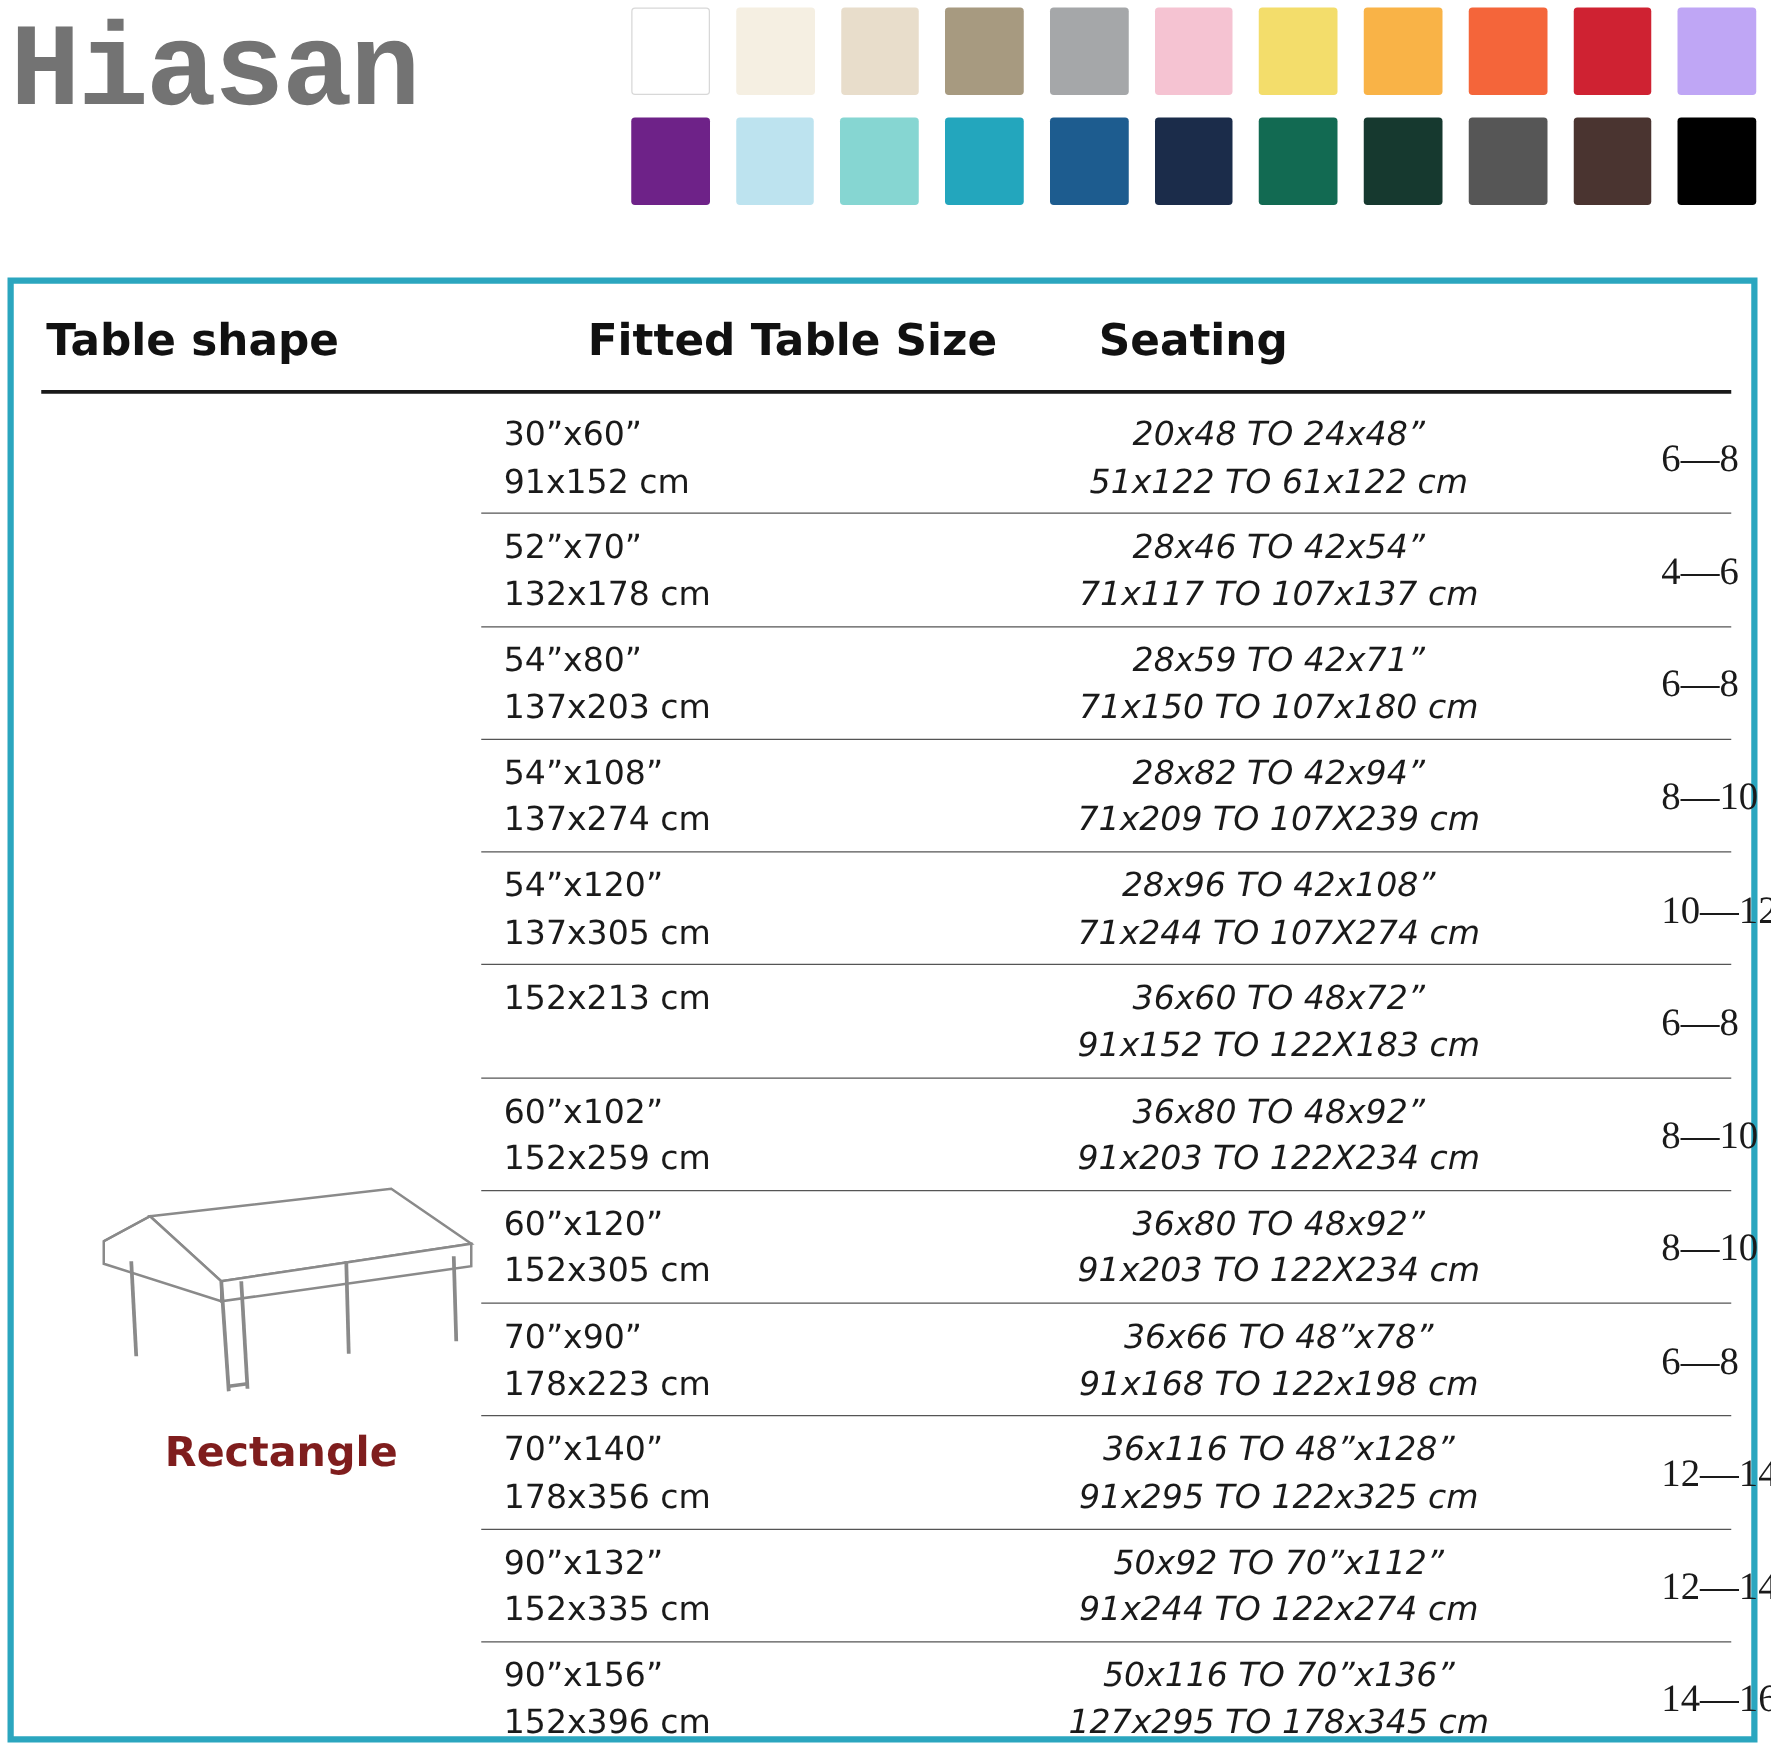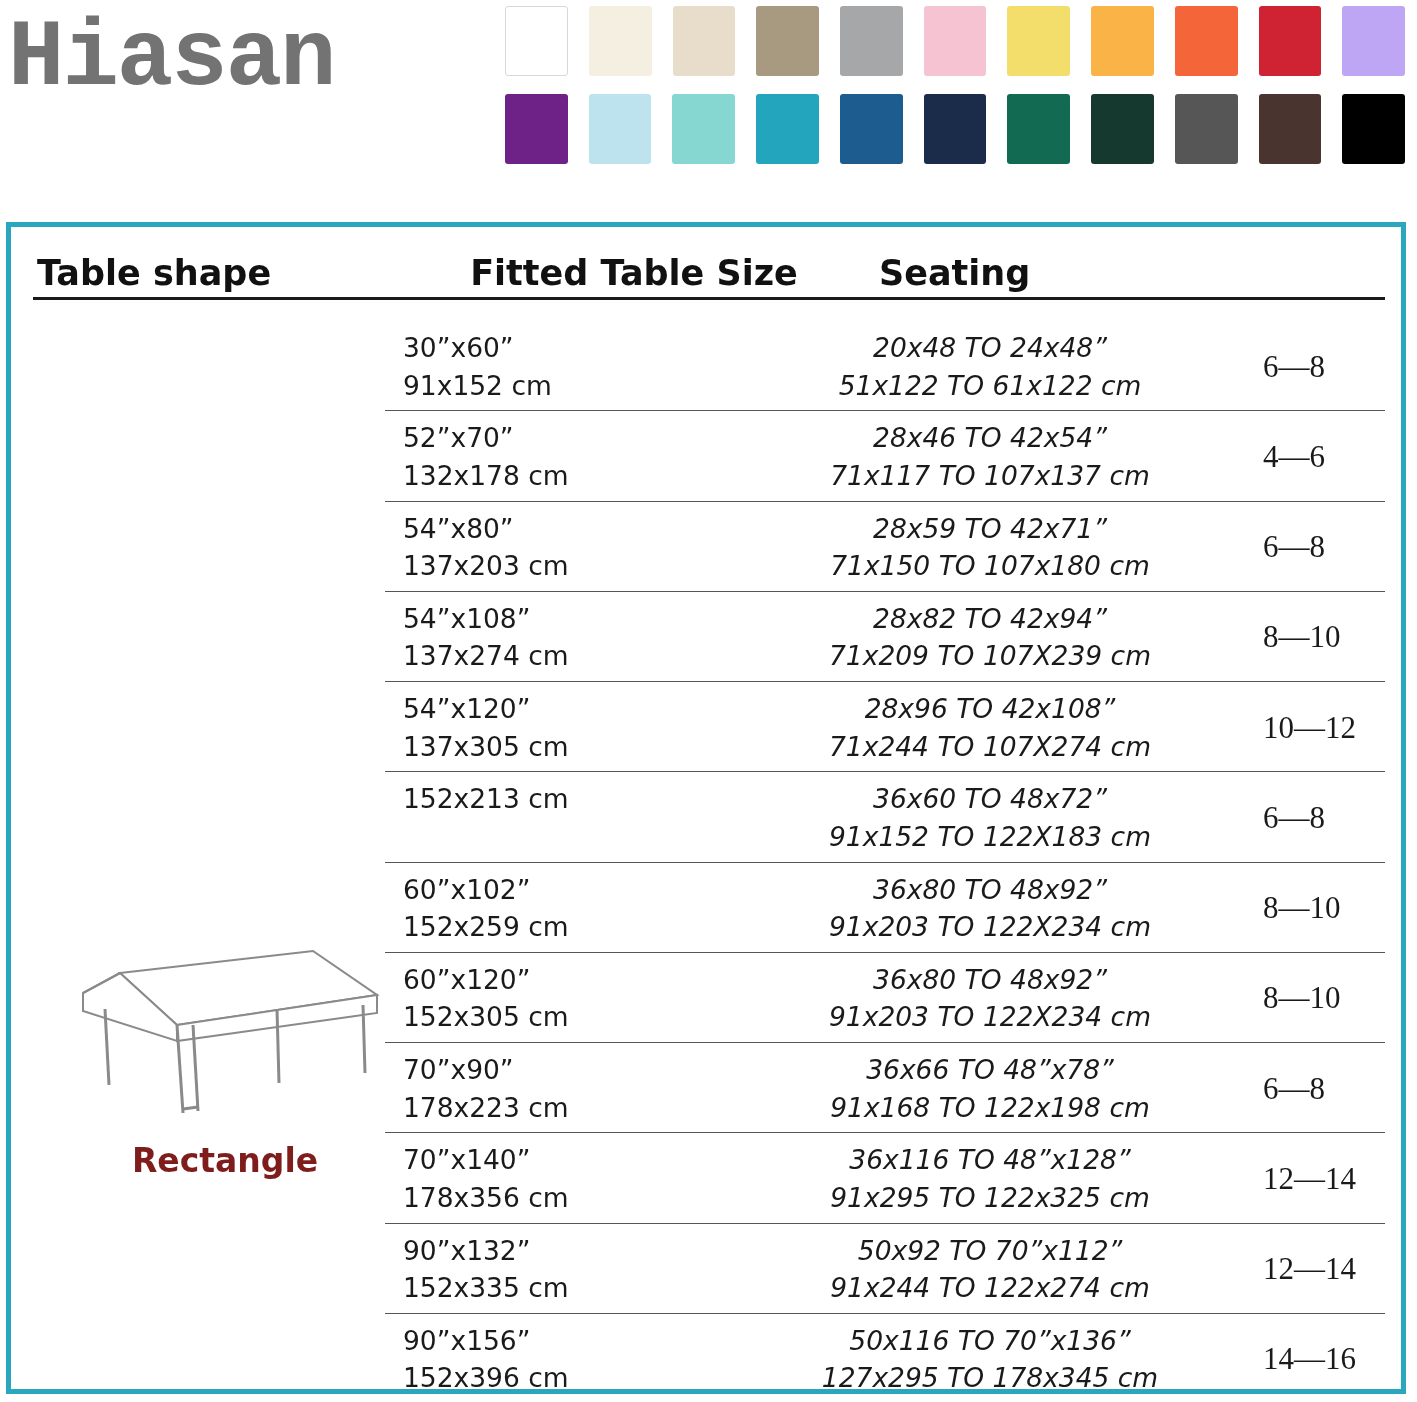--- a/index.html
+++ b/index.html
@@ -72,38 +72,39 @@
     left: 22px;
     top: 26px;
     right: 16px;
     bottom: 10px;
   }
 
   .head-row {
     display: flex;
     align-items: flex-end;
     border-bottom: 3px solid #1a1a1a;
-    padding-bottom: 4px;
+    padding-bottom: 19px;
   }
   .head-cell {
     font-size: 35px;
     font-weight: bold;
     color: #111111;
     font-family: "DejaVu Sans", sans-serif;
   }
   .col-shape   { width: 352px; flex: 0 0 352px; padding-left: 4px;}
   .col-cloth   { width: 358px; flex: 0 0 358px; }
   .col-fitted  { width: 490px; flex: 0 0 490px; text-align: center; }
   .col-seat    { width: 160px; flex: 0 0 160px; text-align: left; }
 
   .body-row {
     display: flex;
     align-items: stretch;
     border-bottom: 1px solid #555555;
     min-height: 76px;
+    gap: 33px;
   }
   .body-row:last-child { border-bottom: none; }
 
   .cell {
     padding: 8px 0 6px 0;
     box-sizing: border-box;
   }
   .line {
     font-size: 26.5px;
     line-height: 1.42;

